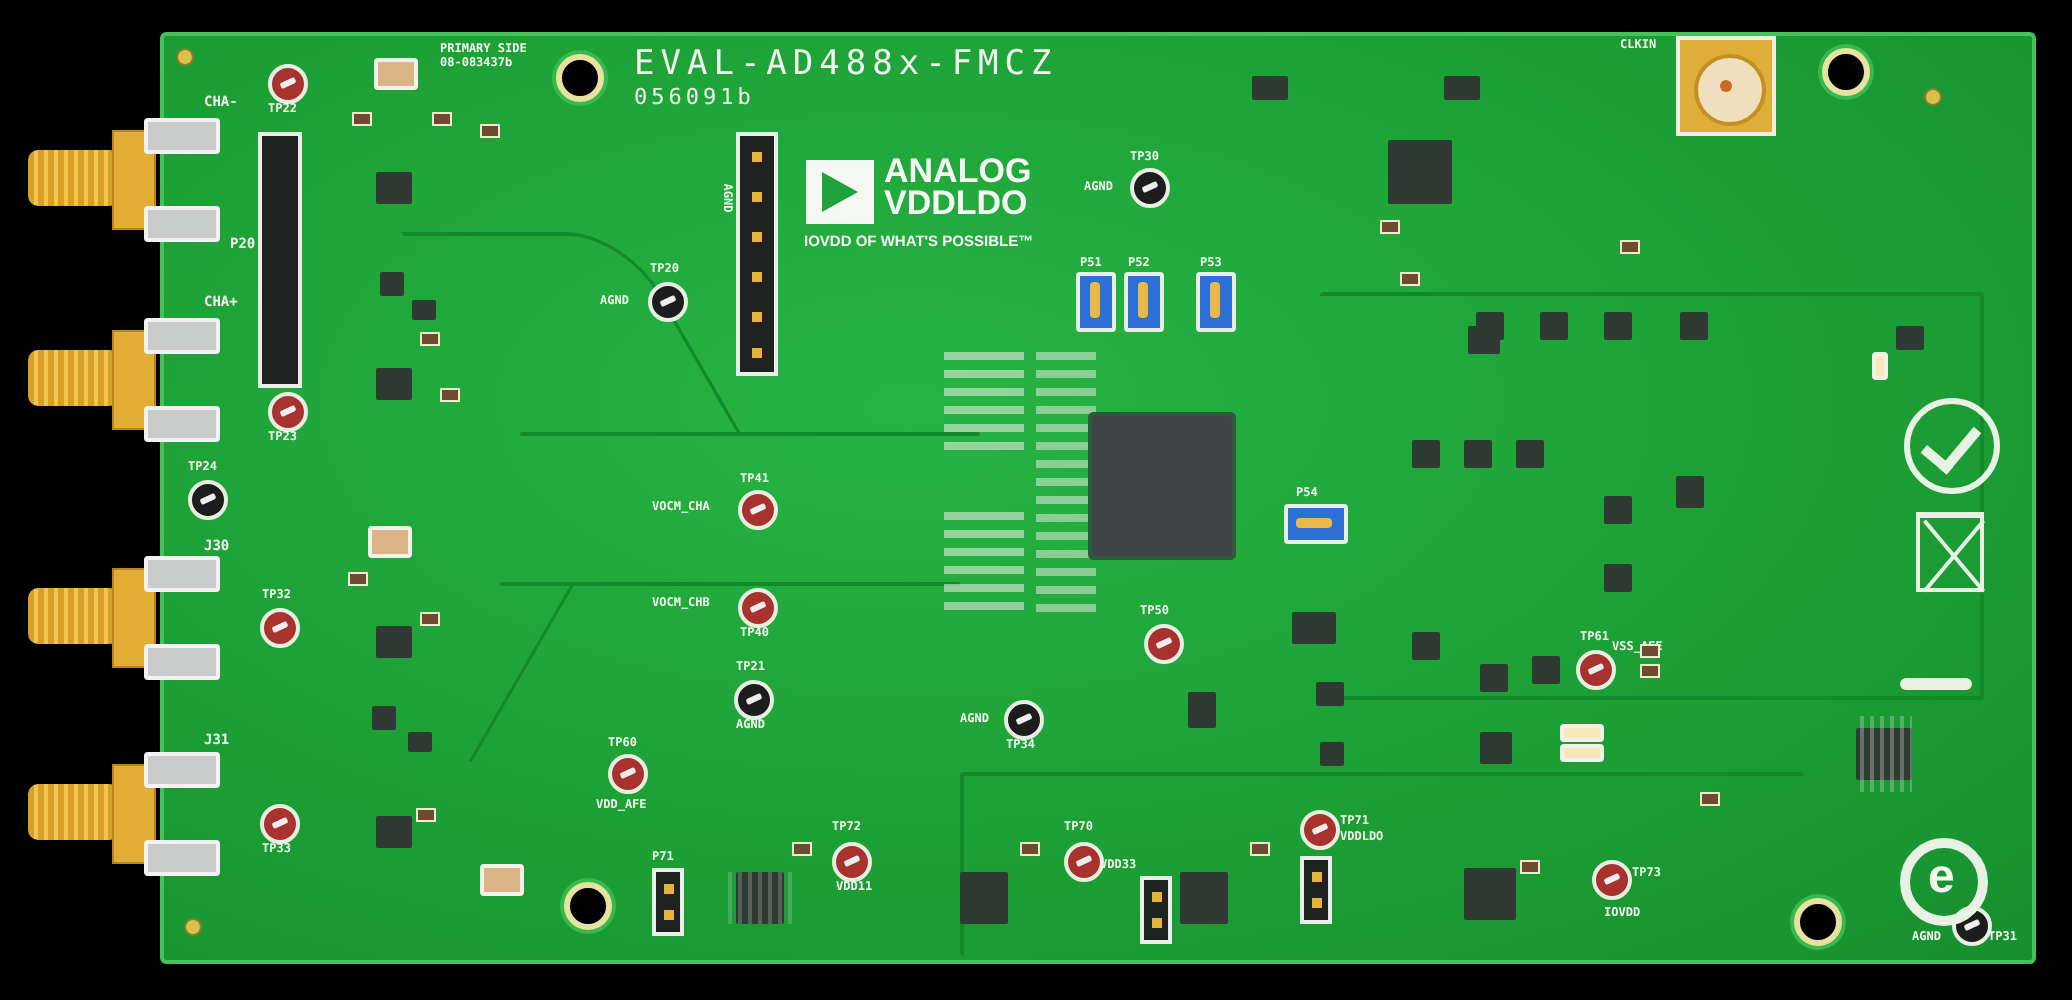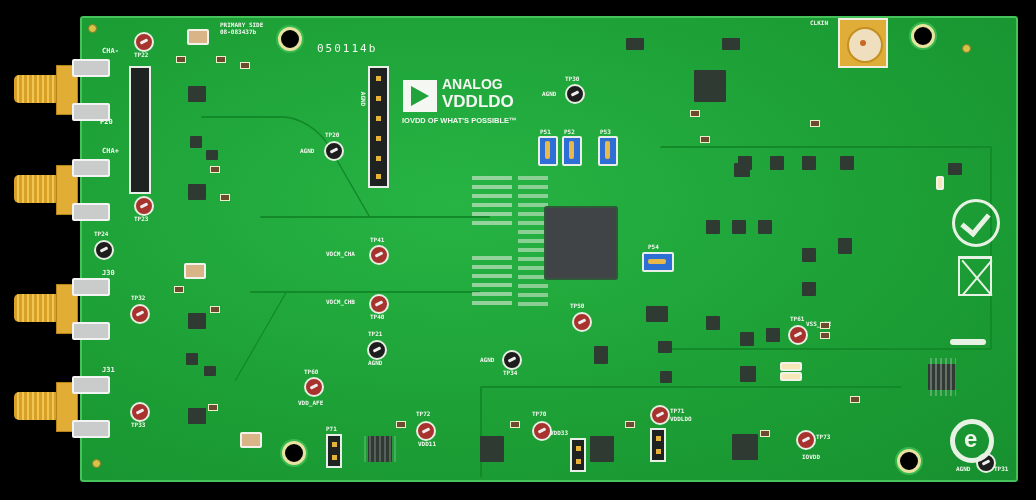--- a/index.html
+++ b/index.html
@@ -54,26 +54,27 @@
   <div class="trace" style="left:580px;top:130px;width:330px;height:200px;border-left:none;border-top:2px solid #138a2a;"></div>
 
   <div class="mhole" style="left:198px;top:11px;"></div>
   <div class="mhole" style="left:202px;top:425px;"></div>
   <div class="mhole" style="left:831px;top:8px;"></div>
   <div class="mhole" style="left:817px;top:433px;"></div>
   <div class="via" style="left:8px;top:8px;"></div>
   <div class="via" style="left:12px;top:443px;"></div>
   <div class="via" style="left:882px;top:28px;"></div>
 
-  <div class="abs silk sub" style="left:237px;top:27px;">050114b</div>
+  <div class="abs silk title" style="left:237px;top:8px;">EVAL-AD488x-FMCZ</div>
+  <div class="abs silk sub" style="left:237px;top:27px;">056091b</div>
   <div class="abs silk s6" style="left:140px;top:6px;">PRIMARY SIDE</div>
   <div class="abs silk s6" style="left:140px;top:13px;">08-083437b</div>
 
   <div class="adi-box" style="left:323px;top:64px;"></div>
-  <div class="abs adi-text" style="left:362px;top:62px;font-size:14px;">ANALOG</div>
+  <div class="abs adi-text" style="left:362px;top:62px;font-size:17px;">ANALOG</div>
   <div class="abs adi-text" style="left:362px;top:78px;font-size:17px;">VDDLDO</div>
   <div class="abs adi-text" style="left:322px;top:101px;font-size:7.5px;">IOVDD OF WHAT'S POSSIBLE™</div>
 
   <div class="sma" style="left:-66px;top:45px;">
     <div class="thread"></div>
       <div class="body"></div>
     <div class="pad" style="top:-2px;"></div>
       <div class="pad" style="top:42px;"></div>
   </div>
   <div class="abs silk s7" style="left:22px;top:32px;">CHA-</div>
@@ -96,21 +97,21 @@
 
   <div class="sma" style="left:-66px;top:362px;">
     <div class="thread"></div>
       <div class="body"></div>
     <div class="pad" style="top:-2px;"></div>
       <div class="pad" style="top:42px;"></div>
   </div>
   <div class="abs silk s7" style="left:22px;top:351px;">J31</div>
 
   <div class="hdr" style="left:49px;top:50px;width:18px;height:124px;"></div>
-  <div class="abs silk s7" style="left:20px;top:103px;">P20</div>
+  <div class="abs silk s7" style="left:35px;top:103px;">P20</div>
 
   <div class="hdr" style="left:288px;top:50px;width:17px;height:118px;">
     <div class="pin" style="top:8px;"></div>
     <div class="pin" style="top:28px;"></div>
     <div class="pin" style="top:48px;"></div>
     <div class="pin" style="top:68px;"></div>
     <div class="pin" style="top:88px;"></div>
     <div class="pin" style="top:106px;"></div>
   </div>
   <div class="abs silk s6" style="left:276px;top:80px;transform:rotate(90deg);">AGND</div>

